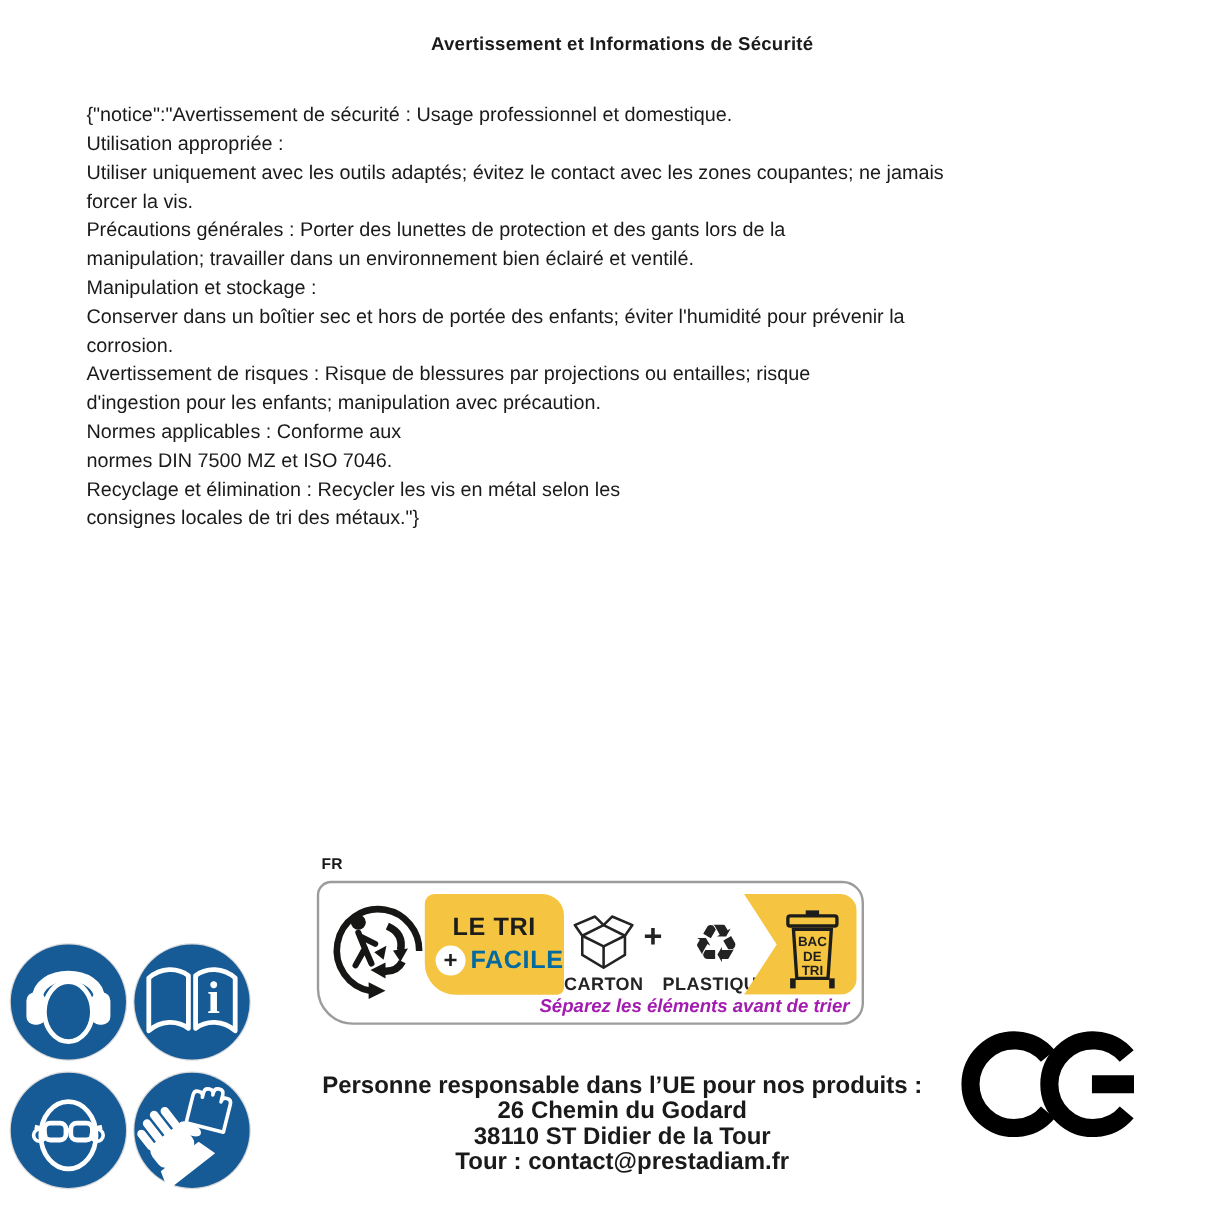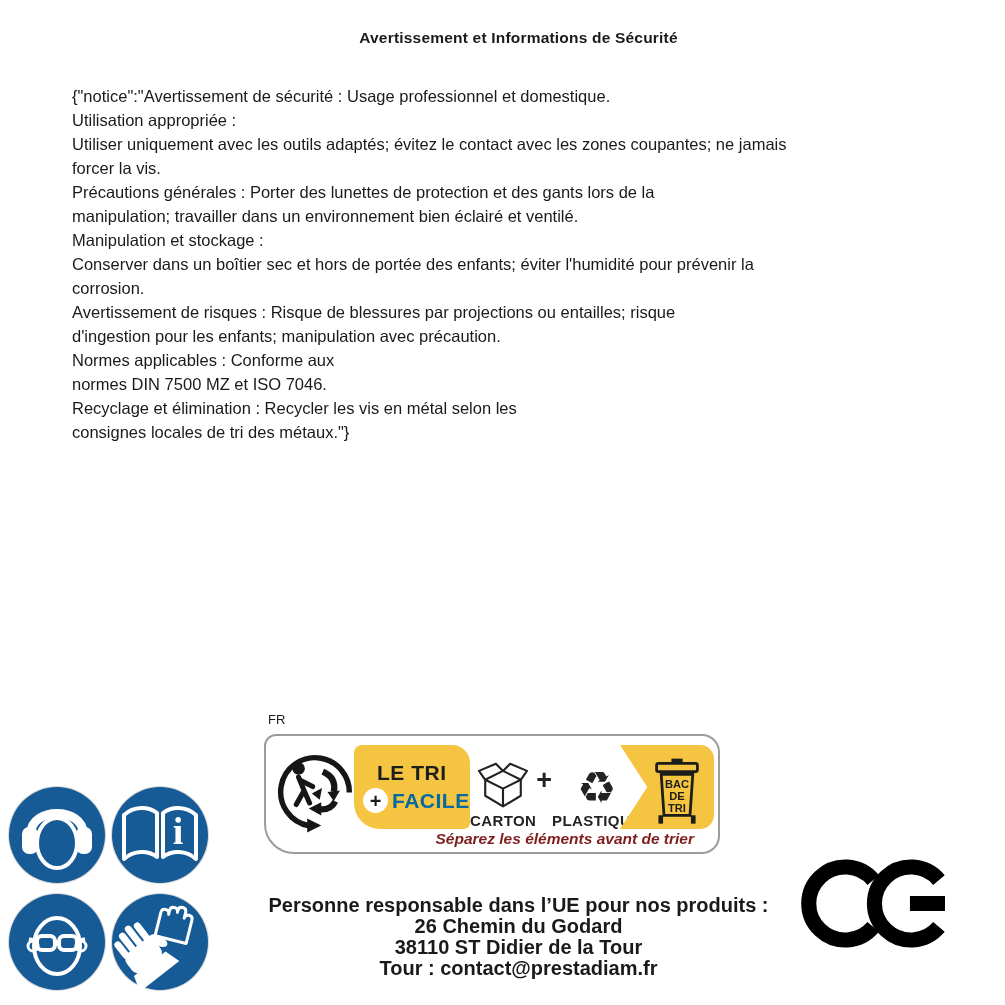--- a/index.html
+++ b/index.html
@@ -11,21 +11,21 @@
   .doc-title{
     position:absolute;top:29px;left:0;width:100%;text-align:center;
     font-size:15.5px;font-weight:bold;letter-spacing:.2px;
   }
   
   .notice{
     position:absolute;left:72px;top:84px;width:885px;
     font-size:16.5px;line-height:24px;white-space:pre-line;
   }
   
-  .fr-label{position:absolute;left:268px;top:712px;font-size:13px;font-weight:normal;}
+  .fr-label{position:absolute;left:268px;top:712px;font-size:13px;font-weight:bold;}
   .banner{
     position:absolute;left:264px;top:734px;width:456px;height:120px;box-sizing:border-box;
     background:#fff;border:2px solid var(--banner-border,#9c9c9c);
     border-radius:12px 18px 18px 30px;overflow:hidden;
   }
   .triman{position:absolute;left:10px;top:8px;width:78px;height:96px;}
   .band-left{
     position:absolute;left:88px;top:9px;width:116px;height:84px;
     background:var(--accent-yellow,#F5C440);border-radius:8px 18px 6px 26px;
     display:flex;flex-direction:column;justify-content:center;padding-left:9px;box-sizing:border-box;
@@ -47,22 +47,22 @@
   .recy-glyph{font-size:44px;line-height:44px;color:#232323;}
   .chevron{
     position:absolute;left:354px;top:9px;width:94px;height:84px;
     background:var(--accent-yellow,#F5C440);
     clip-path:polygon(0 0,100% 0,100% 100%,0 100%,29% 50%);
     border-radius:0 14px 14px 0;
     display:flex;align-items:flex-end;justify-content:center;
   }
   .chevron svg{margin-left:20px;}
   .banner-caption{
-    position:absolute;right:24px;bottom:4px;
-    font-size:15.5px;font-weight:bold;font-style:italic;color:#7f1d1d;
+    position:absolute;right:10px;bottom:4px;
+    font-size:15.5px;font-weight:bold;font-style:italic;color:#a21caf;
   }
   
   .picto{
     position:absolute;width:96px;height:96px;border-radius:50%;
     background:var(--picto-blue,#165A96);display:flex;align-items:center;justify-content:center;
     box-shadow:0 0 0 1px #d8d8d8;
   }
   
   .address{
     position:absolute;top:872px;left:0;width:100%;text-align:center;

